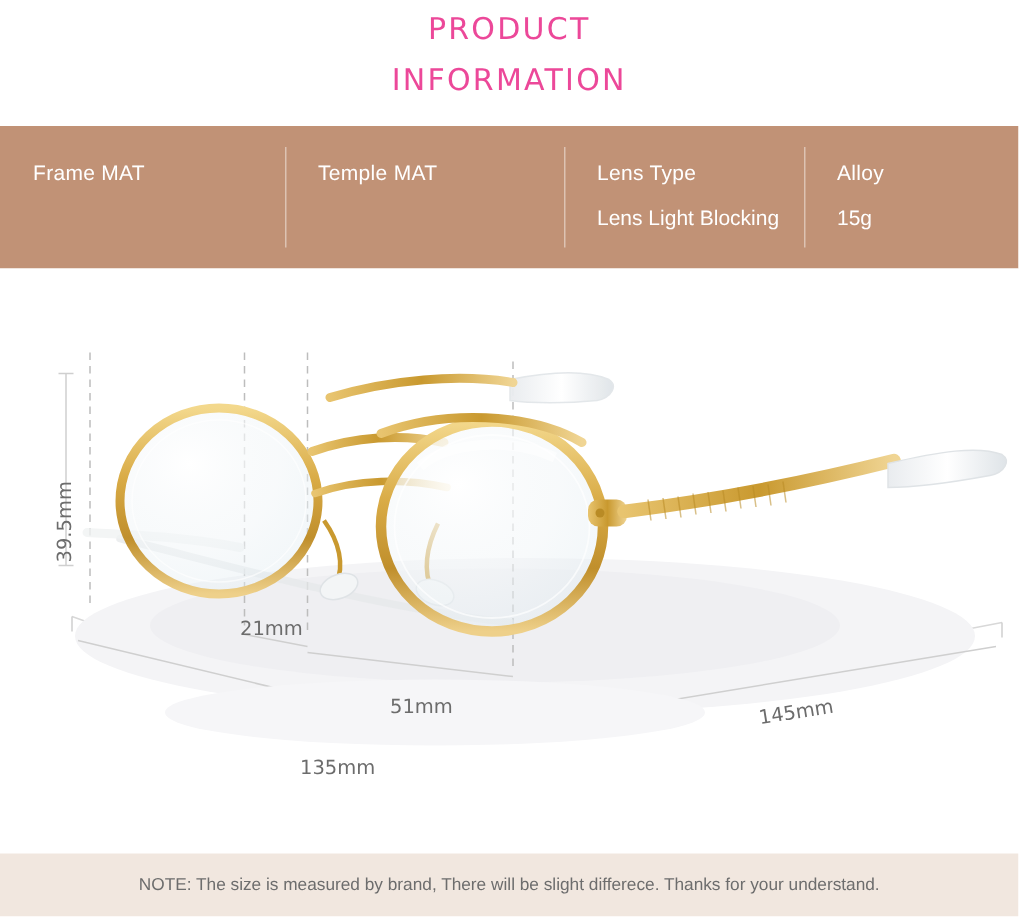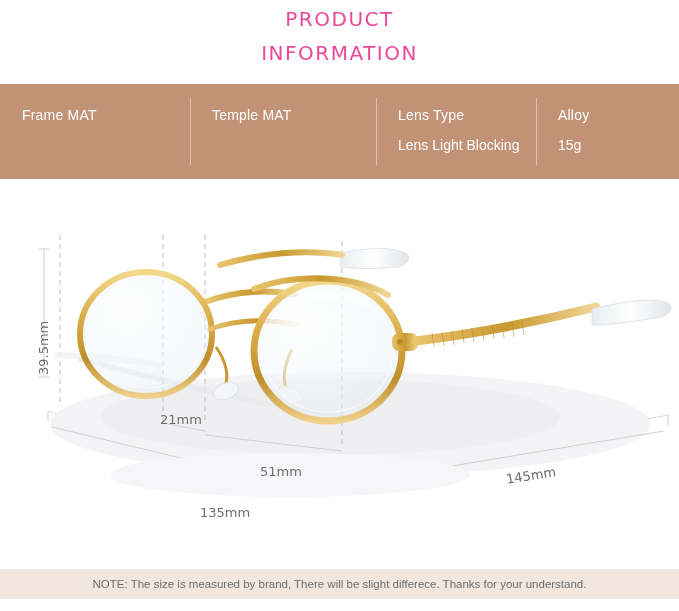--- a/index.html
+++ b/index.html
@@ -123,21 +123,21 @@
     width: 640px;
     height: 300px;
   }
 
   
   .note {
     position: absolute;
     left: 0;
     top: 569px;
     width: 679px;
-    height: 30px;
+    height: 42px;
     background: #f1e7df;
     color: #6d6d6d;
     font-size: 11.5px;
     display: flex;
     align-items: center;
     justify-content: center;
     text-align: center;
     box-sizing: border-box;
     padding: 0 14px;
   }

